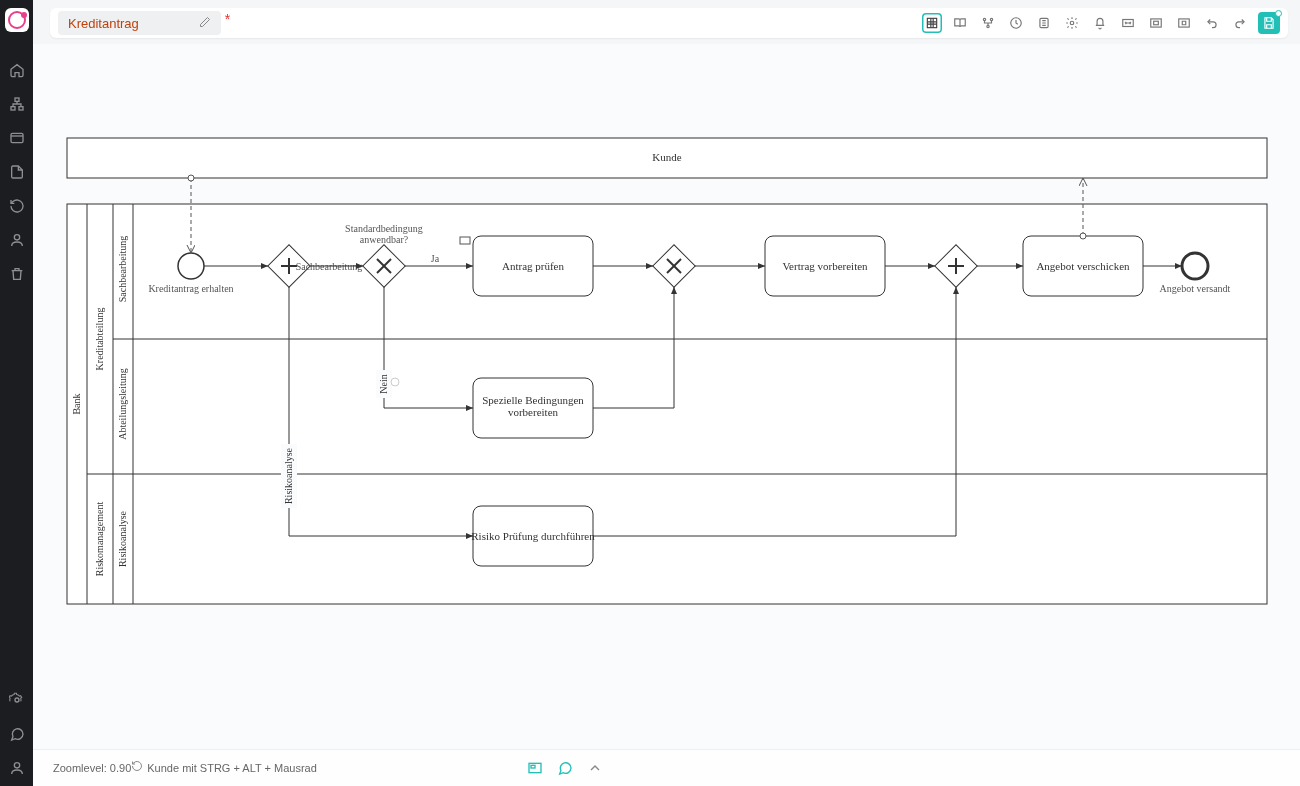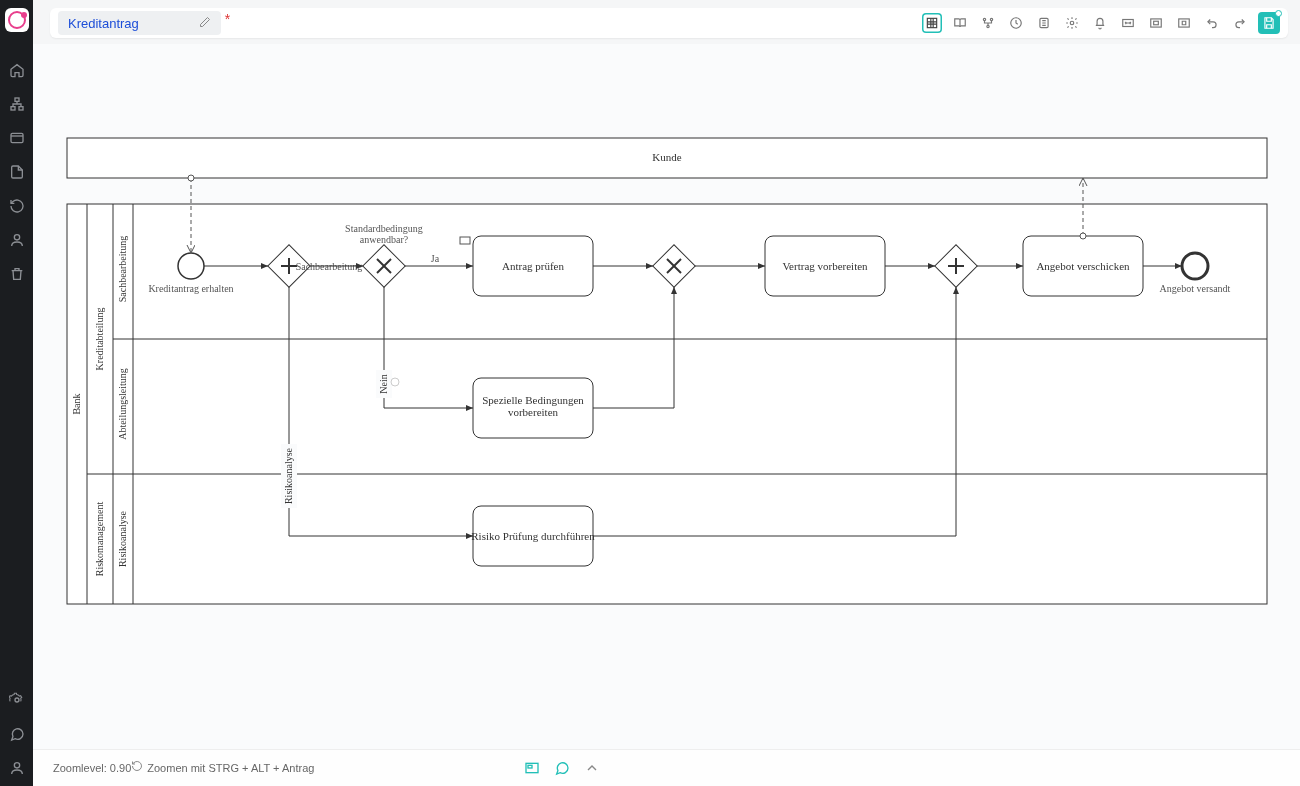--- a/index.html
+++ b/index.html
@@ -66,21 +66,21 @@
     padding: 0 8px;
     box-shadow: 0 1px 2px rgba(0,0,0,.06);
   }
   .title-chip {
     height: 24px;
     background: #eef0f2;
     border-radius: 4px;
     display: flex; align-items: center;
     padding: 0 10px;
     font-size: 13px;
-    color: #1d4ed8;
+    color: #c2410c;
     gap: 60px;
   }
   .title-chip .pencil { color:#888; }
   .dirty-dot { color:#d33; font-size:14px; margin-left:4px; margin-top:-8px;}
   .toolbar-icons {
     margin-left: auto;
     display: flex;
     gap: 8px;
     align-items: center;
   }
@@ -458,21 +458,21 @@
 </div>
 
 <footer class="bottombar">
   <span>Zoomlevel: 0.90</span>
   <span class="bb-icon" style="color:#888">
     <svg viewBox="0 0 24 24" width="12" height="12" fill="none" stroke="currentColor" stroke-width="2">
         <path d="M3 12a9 9 0 1 0 3-6.7L3 8"></path>
         <path d="M3 3v5h5"></path>
       </svg>
   </span>
-  <span>Zoomen mit STRG + ALT + Antrag</span>
+  <span>Kunde mit STRG + ALT + Mausrad</span>
   <div class="right">
     <span class="bb-icon">
       <svg viewBox="0 0 24 24" width="16" height="16" fill="none" stroke="currentColor" stroke-width="2">
           <rect x="3" y="5" width="18" height="14"></rect>
           <rect x="6" y="8" width="6" height="4"></rect>
         </svg>
     </span>
     <span class="bb-icon">
       <svg viewBox="0 0 24 24" width="16" height="16" fill="none" stroke="currentColor" stroke-width="2">
           <path d="M21 12a8 8 0 0 1-11.8 7L4 21l1.9-5.2A8 8 0 1 1 21 12z"></path>

